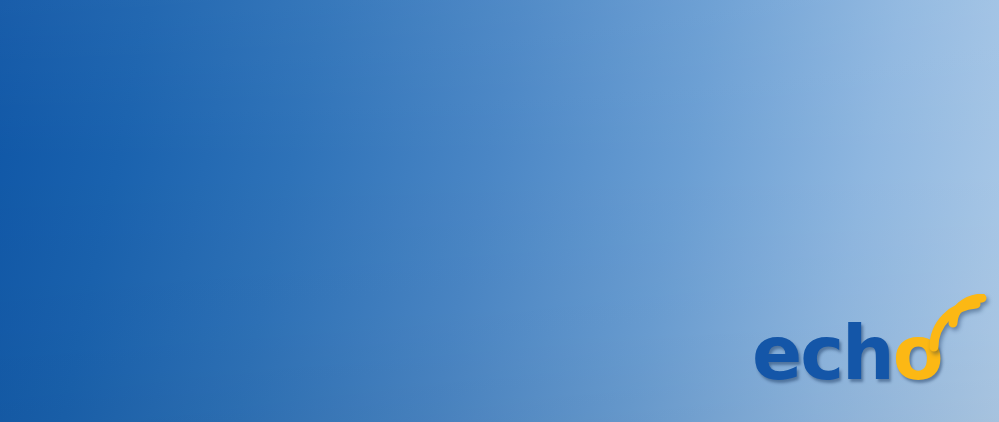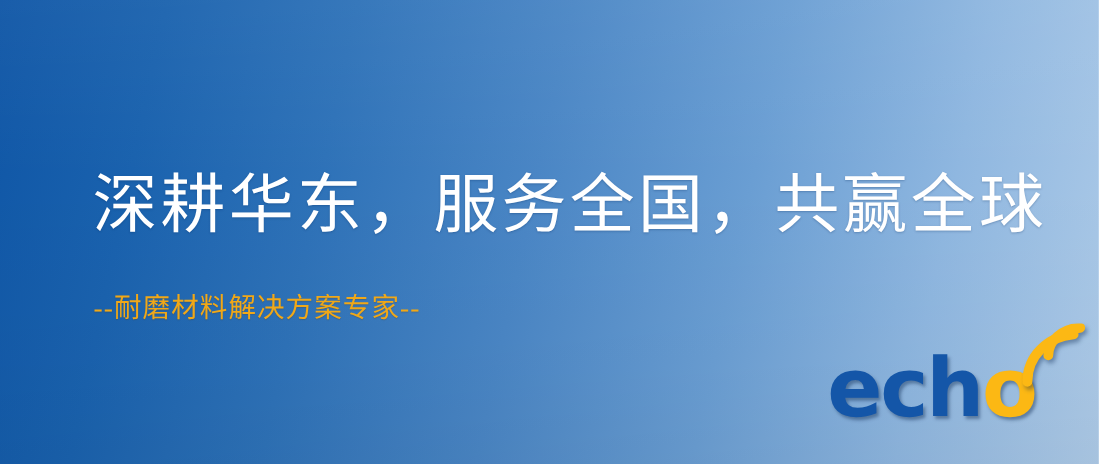--- a/index.html
+++ b/index.html
@@ -125,23 +125,21 @@
     letter-spacing: 0;
   }
 </style>
 </head>
 <body>
 
 <div id="banner">
 
   <div class="sheen"></div>
 
-  <h1 class="headline">深耕华东，服务全国，共赢全球</h1>
 
-  <p class="subtitle">--耐磨材料解决方案专家--</p>
 
   <div class="logo">
 
     <div class="logo-wordmark">
       <span class="logo-echo-blue">ech</span><span class="logo-echo-gold">o</span>
     </div>
 
     <svg class="logo-signal" viewBox="0 0 64 58">
       <path d="M6 53 C6 30 24 12 48 10" fill="none" stroke="#fcb814" stroke-width="9" stroke-linecap="round"></path>
       <path d="M26 55 C26 42 38 31 55 30" fill="none" stroke="#fcb814" stroke-width="9" stroke-linecap="round" transform="translate(-1,-26) scale(1 1)"></path>

